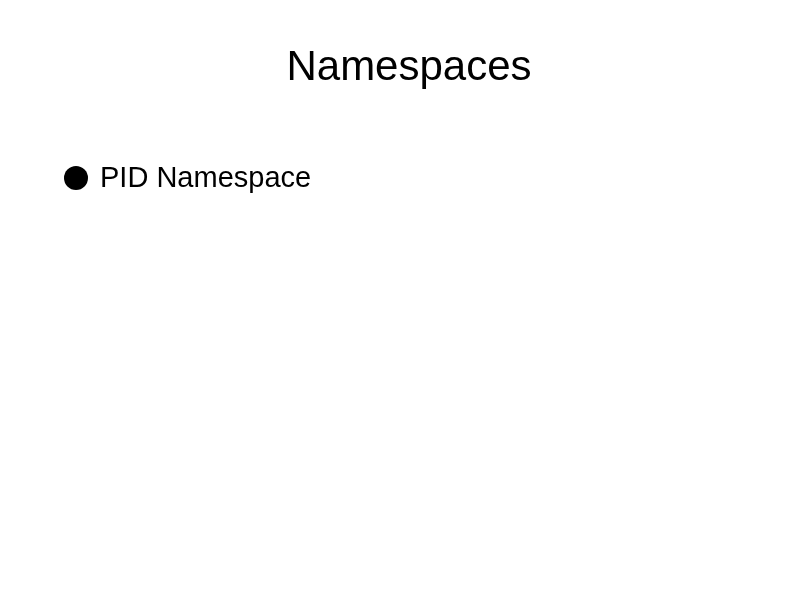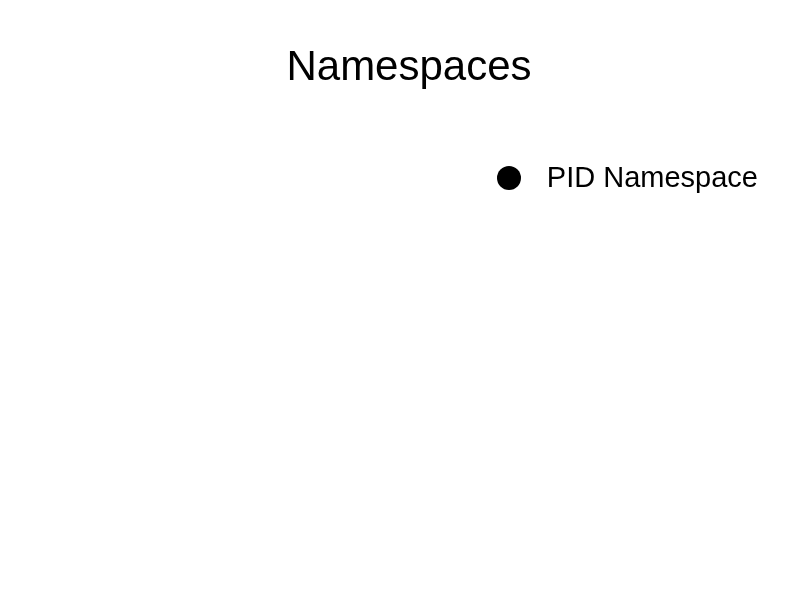--- a/index.html
+++ b/index.html
@@ -22,22 +22,20 @@
       padding-top: 18px;
       width: 100%;
     }
     .content {
       padding-top: 35px;
       padding-left: 28px;
     }
     .bullet-item {
       display: flex;
       align-items: center;
-      gap: 14px;
-      justify-content: flex-end;
     }
     .bullet-marker {
       width: 7px;
       height: 7px;
       background: #000000;
       border-radius: 50%;
       flex-shrink: 0;
     }
     .bullet-text {
       font-size: 29px;

